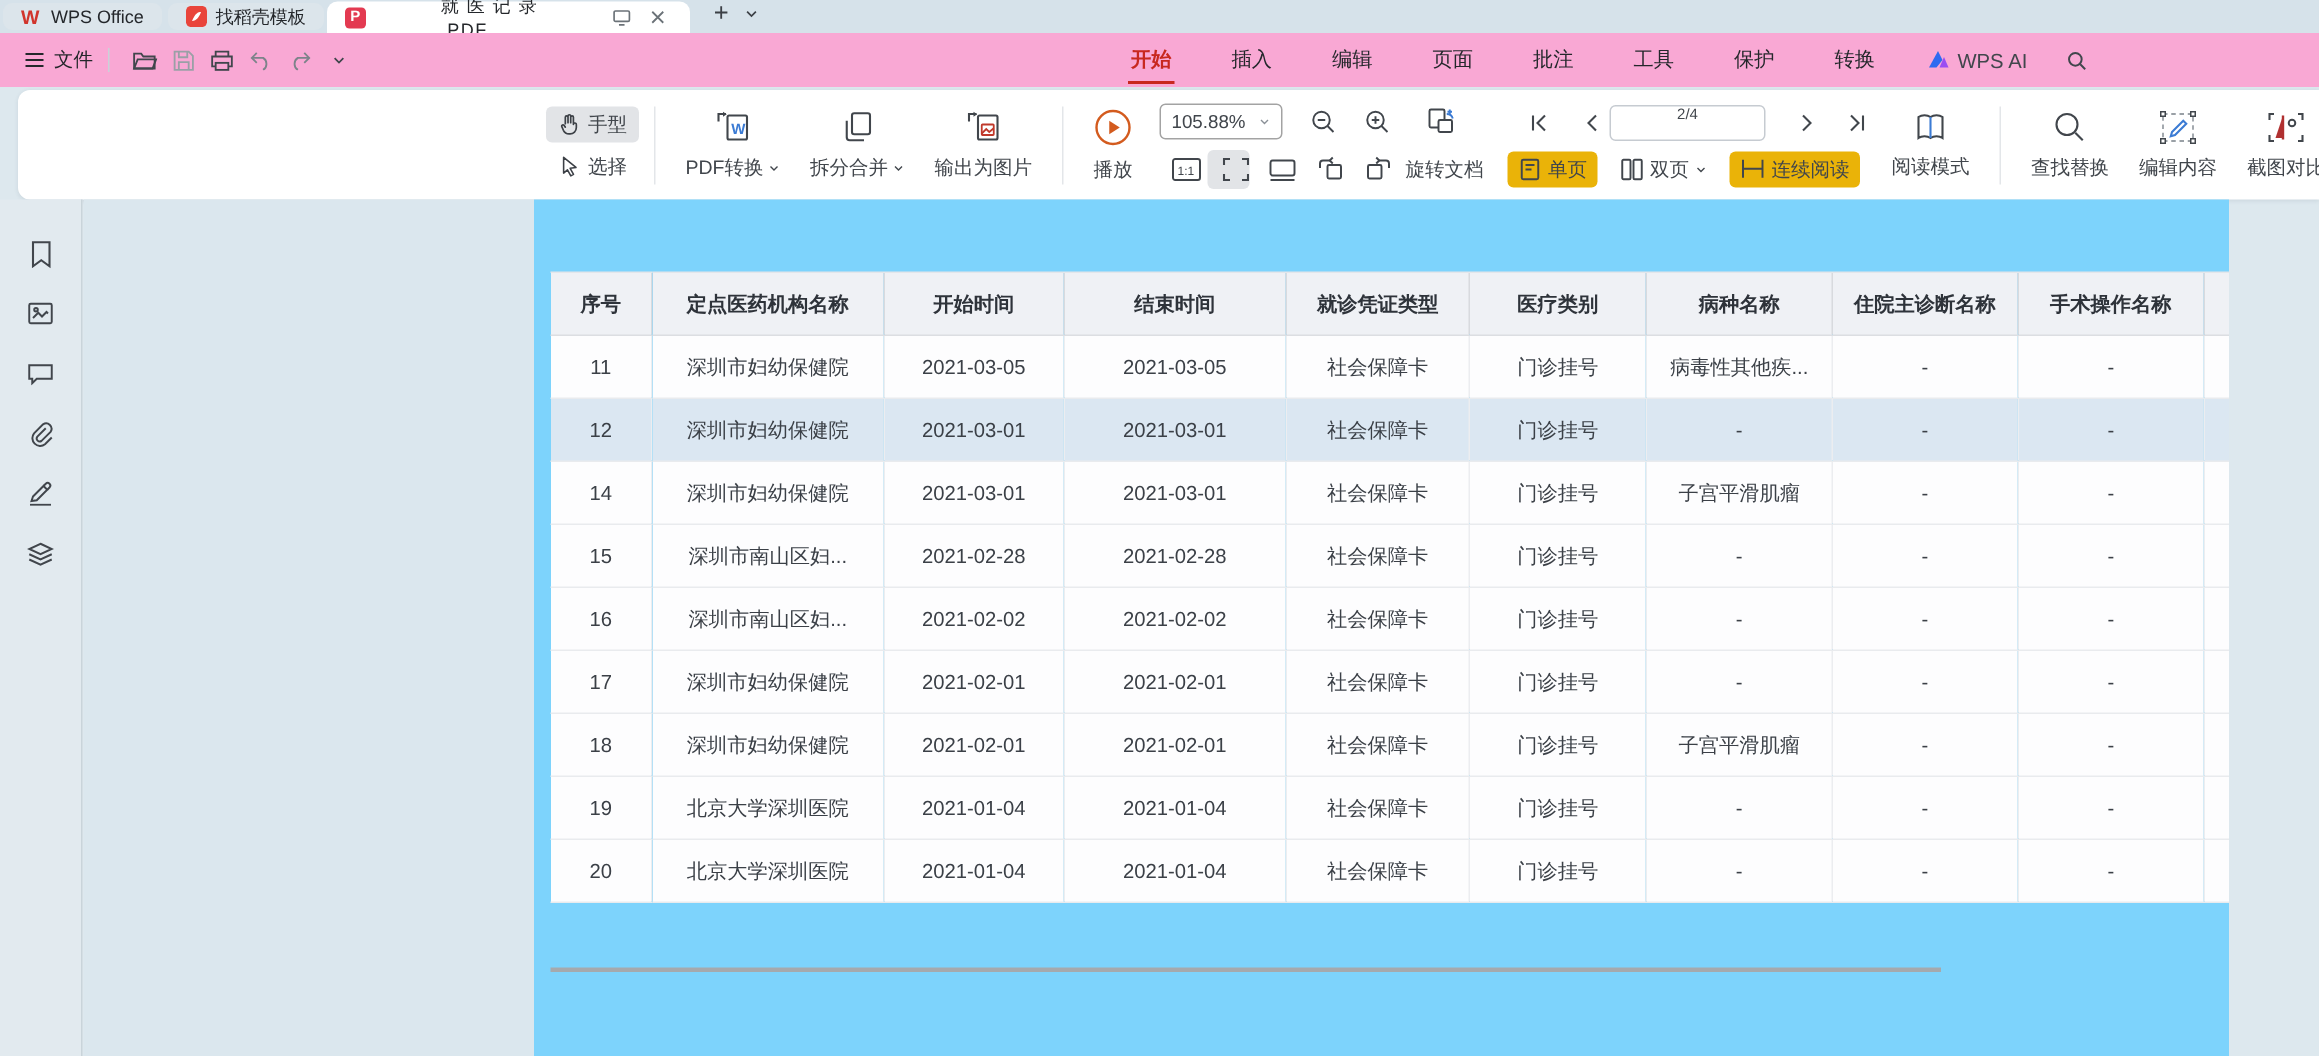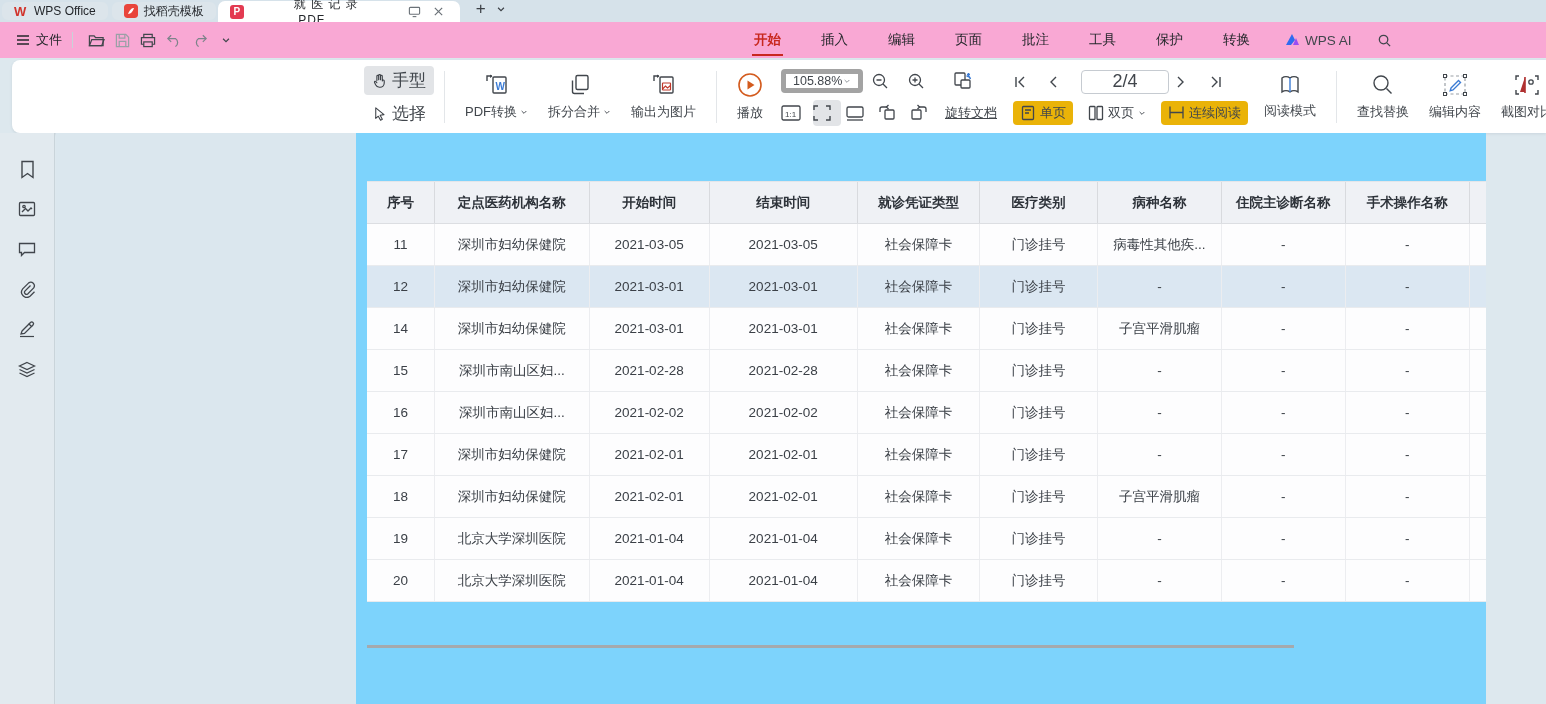--- a/index.html
+++ b/index.html
@@ -44,38 +44,38 @@
     padding:0 14px; cursor:pointer;justify-content:flex-end; }
   .menusearch { margin-left:6px; cursor:pointer; }
 
   
   .toolcard { position:absolute; left:12px; top:60px; width:1534px; height:73px;
     background:#ffffff; border-radius:8px 0 0 8px;
     box-shadow:0 1px 3px rgba(40,60,80,.10); display:flex; align-items:center; }
   .tspacer { width:352px; flex:0 0 auto; }
   .vdiv { width:1px; height:52px; background:#e3e6e9; margin:0 10px; flex:0 0 auto; }
   .modegroup { display:flex; flex-direction:column; gap:4px; flex:0 0 auto; }
-  .modebtn { display:flex; align-items:center; gap:5px; font-size:17px;
+  .modebtn { display:flex; align-items:center; gap:5px; font-size:13px;
     padding:3px 8px; border-radius:4px; cursor:pointer; white-space:nowrap; }
   .modebtn.sel { background:#e2e4e7; }
   .bigbtn { display:flex; flex-direction:column; align-items:center; gap:6px;
     padding:4px 10px; cursor:pointer; flex:0 0 auto; }
   .bigbtn .lbl { font-size:13px; white-space:nowrap; display:flex;
     align-items:center; gap:3px; }
   .twogrp { display:flex; flex-direction:column; justify-content:center;
     gap:6px; flex:0 0 auto; }
   .trow { display:flex; align-items:center; }
-  .zoombox { width:82px; height:24px; border:5px solid #a3a3a3; border-radius:4px;
+  .zoombox { width:82px; height:24px; border:1px solid #a3a3a3; border-radius:4px;
     display:flex; align-items:center; justify-content:space-between;
     padding:0 7px; font-size:12.5px; cursor:pointer; background:#fff; }
   .iconbtn { width:28px; height:26px; display:flex; align-items:center;
-    justify-content:flex-start; cursor:pointer; border-radius:4px; flex:0 0 auto; }
+    justify-content:flex-end; cursor:pointer; border-radius:4px; flex:0 0 auto; }
   .iconbtn.sel { background:#e2e4e7; }
-  .pagebox { width:88px; height:24px; border:1px solid #c6cbd1; border-radius:4px;
-    display:flex; justify-content:center; font-size:18px;
+  .pagebox { width:104px; height:24px; border:1px solid #c6cbd1; border-radius:4px;
+    display:flex; justify-content:center; font-size:10px;
     background:#fff; }
   .viewbtn { display:flex; align-items:center; gap:4px; font-size:13px;
     padding:3px 7px; border-radius:4px; cursor:pointer; white-space:nowrap; }
   .viewbtn.sel { background:#eab308; }
   .smalllbl { font-size:13px; white-space:nowrap; cursor:pointer; }
 
   
   .content { position:absolute; left:0; top:133px; width:100%; height:571px; }
   .sidestrip { position:absolute; left:0; top:0; width:55px; height:100%;
     background:#e2eaef; border-right:1px solid #c9d4da;
@@ -333,21 +333,21 @@
             <path d="M11.5 1l-2 2 2 2" fill="none"></path>
           </svg>
       </span>
       <span class="iconbtn">
         <svg width="20" height="18" viewBox="0 0 20 18" fill="none" stroke="#41464c" stroke-width="1.3">
             <rect x="3" y="6" width="9" height="9" rx="1"></rect>
             <path d="M10 3h5a2 2 0 012 2v3"></path>
             <path d="M8.5 1l2 2-2 2" fill="none"></path>
           </svg>
       </span>
-      <span class="smalllbl" style="margin-left:4px;text-decoration:underline;">旋转文档</span>
+      <span class="smalllbl" style="margin-left:4px;">旋转文档</span>
     </div>
   </div>
 
   <div class="twogrp" style="margin-left:16px;">
     <div class="trow" style="gap:6px;">
       <span class="iconbtn">
         <svg width="14" height="14" viewBox="0 0 14 14" fill="none" stroke="#41464c" stroke-width="1.4">
             <path d="M3 2v10M11 2L6 7l5 5"></path>
           </svg>
       </span>

